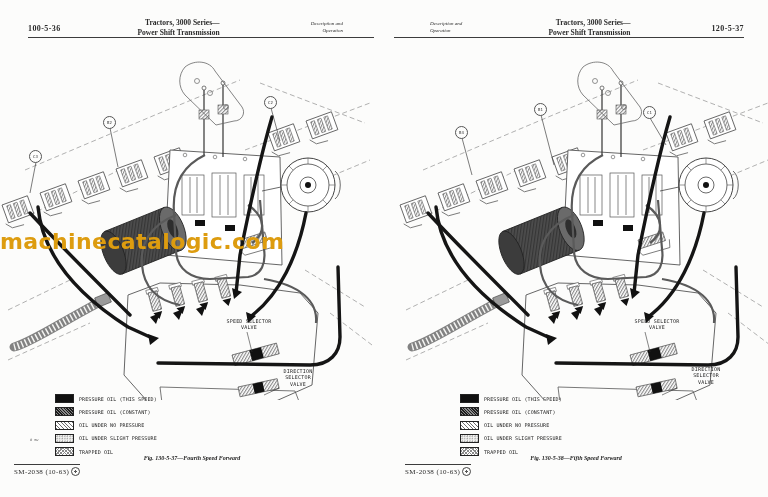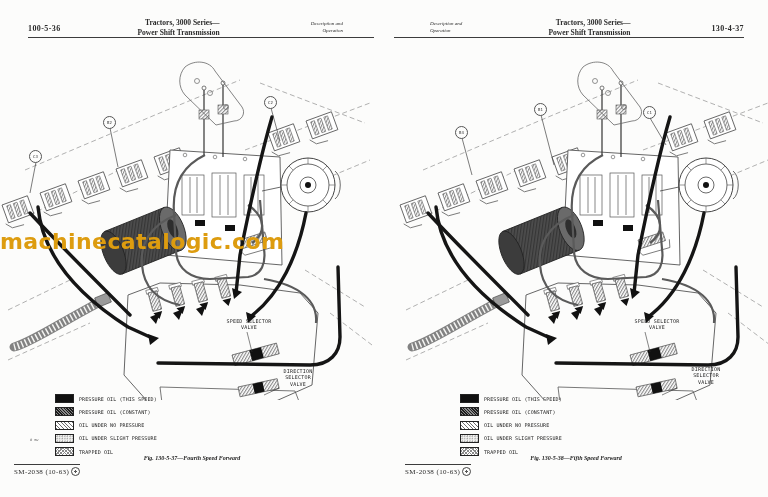--- a/index.html
+++ b/index.html
@@ -294,21 +294,21 @@
 
   <section class="page" id="pageR">
     <div class="hdr-section">
       <div>Description and</div>
       <div>Operation</div>
     </div>
     <div class="hdr-center">
       <div>Tractors, 3000 Series—</div>
       <div>Power Shift Transmission</div>
     </div>
-    <div class="pagenum">130-4-37</div>
+    <div class="pagenum">120-5-37</div>
     <div class="hdr-rule"></div>
 
     <svg class="diagram" viewBox="0 0 384 345">
       <use href="#diag"></use>
     </svg>
     <svg class="leaders" viewBox="0 0 384 345">
       <g stroke="#444" stroke-width=".7">
         <line x1="78" y1="83" x2="88" y2="120"></line>
         <line x1="157" y1="60" x2="170" y2="110"></line>
         <line x1="266" y1="63" x2="282" y2="90"></line>

